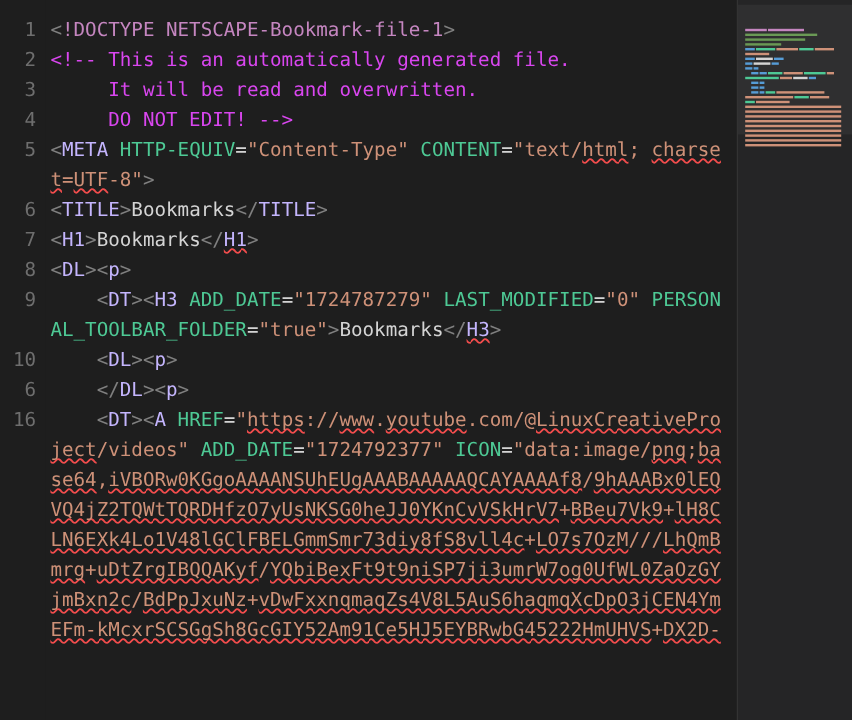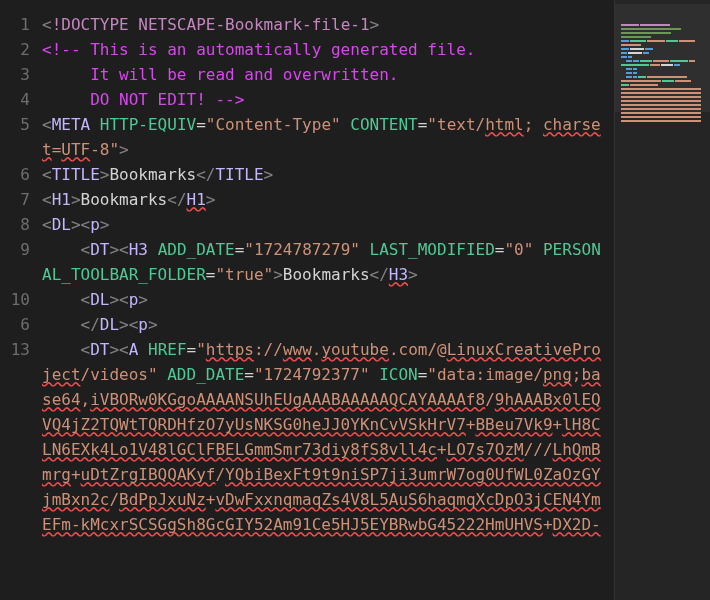--- a/index.html
+++ b/index.html
@@ -91,21 +91,21 @@
       <div class="ln">4</div>
       <div class="ln">5</div>
       <div class="ln wrap">.</div>
       <div class="ln">6</div>
       <div class="ln">7</div>
       <div class="ln">8</div>
       <div class="ln">9</div>
       <div class="ln wrap">.</div>
       <div class="ln">10</div>
       <div class="ln">6</div>
-      <div class="ln">13</div>
+      <div class="ln">16</div>
       <div class="ln wrap">.</div>
       <div class="ln wrap">.</div>
       <div class="ln wrap">.</div>
       <div class="ln wrap">.</div>
       <div class="ln wrap">.</div>
       <div class="ln wrap">.</div>
       <div class="ln wrap">.</div>
       <div class="ln wrap">.</div>
     </div>
   <div class="code"><div class="line"><span class="c-punct">&lt;</span><span class="c-doctype">!DOCTYPE NETSCAPE-Bookmark-file-1</span><span class="c-punct">&gt;</span></div><div class="line"><span class="c-comment">&lt;!-- This is an automatically generated file.</span></div><div class="line"><span class="c-comment">     It will be read and overwritten.</span></div><div class="line"><span class="c-comment">     DO NOT EDIT! --&gt;</span></div><div class="line"><span class="c-punct">&lt;</span><span class="c-tag">META</span><span class=""> </span><span class="c-attr2">HTTP-EQUIV</span><span class="c-op">=</span><span class="c-str">"Content-Type"</span><span class=""> </span><span class="c-attr2">CONTENT</span><span class="c-op">=</span><span class="c-str">"text/</span><span class="c-str wavy">html</span><span class="c-str">; </span><span class="c-str wavy">charset</span><span class="c-str">=</span><span class="c-str wavy">UTF</span><span class="c-str">-8"</span><span class="c-punct">&gt;</span></div><div class="line"><span class="c-punct">&lt;</span><span class="c-tag">TITLE</span><span class="c-punct">&gt;</span><span class="c-text">Bookmarks</span><span class="c-punct">&lt;/</span><span class="c-tag">TITLE</span><span class="c-punct">&gt;</span></div><div class="line"><span class="c-punct">&lt;</span><span class="c-tag">H1</span><span class="c-punct">&gt;</span><span class="c-text">Bookmarks</span><span class="c-punct">&lt;/</span><span class="c-tag wavy">H1</span><span class="c-punct">&gt;</span></div><div class="line"><span class="c-punct">&lt;</span><span class="c-tag">DL</span><span class="c-punct">&gt;</span><span class="c-punct">&lt;</span><span class="c-tag">p</span><span class="c-punct">&gt;</span></div><div class="line"><span class="">    </span><span class="c-punct">&lt;</span><span class="c-tag">DT</span><span class="c-punct">&gt;</span><span class="c-punct">&lt;</span><span class="c-tag">H3</span><span class=""> </span><span class="c-attr2">ADD_DATE</span><span class="c-op">=</span><span class="c-str">"1724787279"</span><span class=""> </span><span class="c-attr2">LAST_MODIFIED</span><span class="c-op">=</span><span class="c-str">"0"</span><span class=""> </span><span class="c-attr2">PERSONAL_TOOLBAR_FOLDER</span><span class="c-op">=</span><span class="c-str">"true"</span><span class="c-punct">&gt;</span><span class="c-text">Bookmarks</span><span class="c-punct">&lt;/</span><span class="c-tag wavy">H3</span><span class="c-punct">&gt;</span></div><div class="line"><span class="">    </span><span class="c-punct">&lt;</span><span class="c-tag">DL</span><span class="c-punct">&gt;</span><span class="c-punct">&lt;</span><span class="c-tag">p</span><span class="c-punct">&gt;</span></div><div class="line"><span class="">    </span><span class="c-punct">&lt;/</span><span class="c-tag">DL</span><span class="c-punct">&gt;</span><span class="c-punct">&lt;</span><span class="c-tag">p</span><span class="c-punct">&gt;</span></div><div class="line"><span class="">    </span><span class="c-punct">&lt;</span><span class="c-tag">DT</span><span class="c-punct">&gt;</span><span class="c-punct">&lt;</span><span class="c-tag">A</span><span class=""> </span><span class="c-attr2">HREF</span><span class="c-op">=</span><span class="c-str">"</span><span class="c-str wavy">https</span><span class="c-str">://</span><span class="c-str wavy">www</span><span class="c-str">.</span><span class="c-str wavy">youtube</span><span class="c-str">.com/@</span><span class="c-str wavy">LinuxCreativeProject</span><span class="c-str">/videos"</span><span class=""> </span><span class="c-attr2">ADD_DATE</span><span class="c-op">=</span><span class="c-str">"1724792377"</span><span class=""> </span><span class="c-attr2">ICON</span><span class="c-op">=</span><span class="c-str">"data:image/</span><span class="c-str wavy">png</span><span class="c-str">;</span><span class="c-str wavy">base64</span><span class="c-str">,</span><span class="c-str wavy">iVBORw0KGgoAAAANSUhEUgAAABAAAAAQCAYAAAAf8</span><span class="c-str">/</span><span class="c-str wavy">9hAAABx0lEQVQ4jZ2TQWtTQRDHfzO7yUsNKSG0heJJ0YKnCvVSkHrV7</span><span class="c-str">+</span><span class="c-str wavy">BBeu7Vk9</span><span class="c-str">+</span><span class="c-str wavy">lH8CLN6EXk4Lo1V48lGClFBELGmmSmr73diy8fS8vll4c</span><span class="c-str">+</span><span class="c-str wavy">LO7s7OzM</span><span class="c-str">///</span><span class="c-str wavy">LhQmBmrg</span><span class="c-str">+</span><span class="c-str wavy">uDtZrgIBQQAKyf</span><span class="c-str">/</span><span class="c-str wavy">YQbiBexFt9t9niSP7ji3umrW7og0UfWL0ZaOzGYjmBxn2c</span><span class="c-str">/</span><span class="c-str wavy">BdPpJxuNz</span><span class="c-str">+</span><span class="c-str wavy">vDwFxxnqmaqZs4V8L5AuS6haqmqXcDpO3jCEN4YmEFm-kMcxrSCSGgSh8GcGIY52Am91Ce5HJ5EYBRwbG45222HmUHVS</span><span class="c-str">+</span><span class="c-str wavy">DX2D-</span></div></div>

